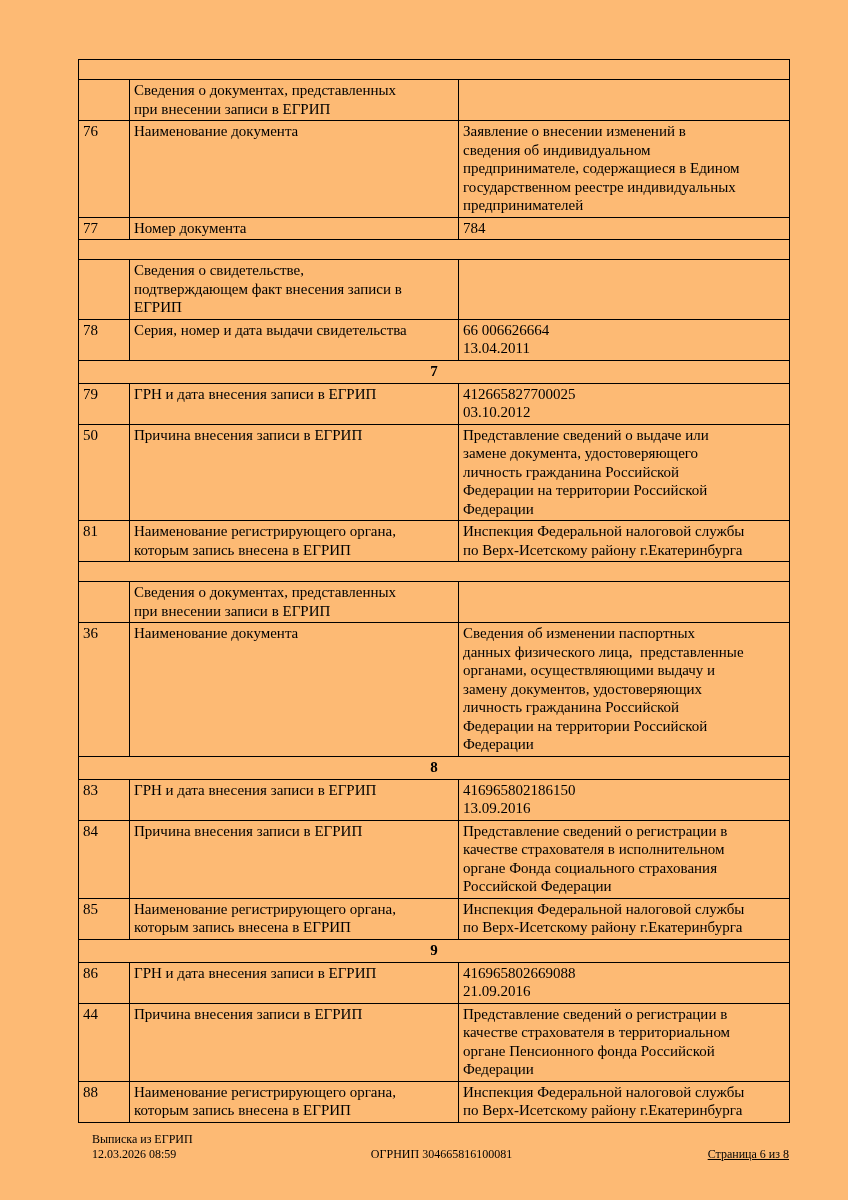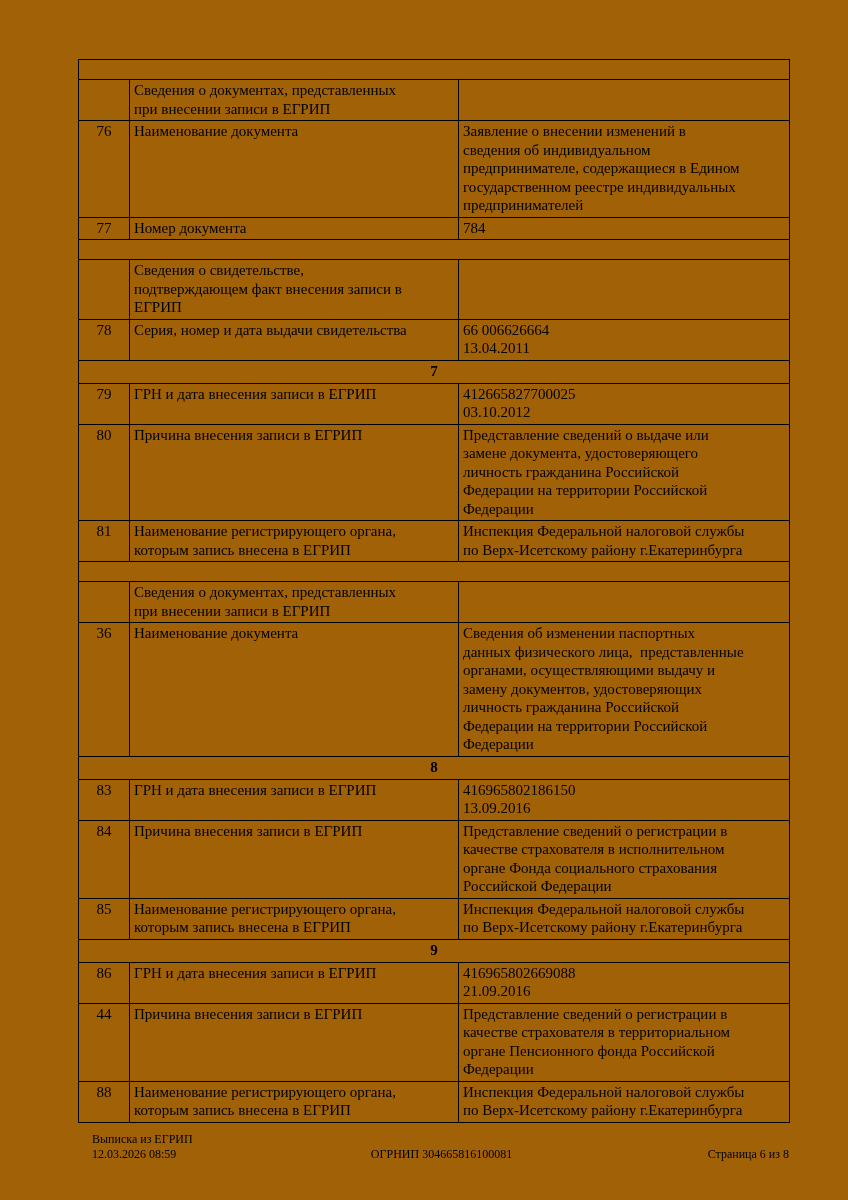--- a/index.html
+++ b/index.html
@@ -9,21 +9,21 @@
     background: #ffffff;
     width: 848px;
     height: 1200px;
     font-family: "Liberation Serif", serif;
     color: #000000;
   }
   .page {
     position: relative;
     width: 848px;
     height: 1200px;
-    background: #a16207;
+    background: #fdba74;
     overflow: hidden;
   }
   table.egrip {
     position: absolute;
     left: 78px;
     top: 59px;
     width: 711px;
     border-collapse: collapse;
     table-layout: fixed;
   }
@@ -31,21 +31,20 @@
     border: 1px solid #000000;
     font-size: 15px;
     line-height: 18.5px;
     vertical-align: top;
     padding: 1px 4px 2px 4px;
     white-space: pre-wrap;
     word-wrap: break-word;
     overflow: hidden;
   }
   td.num-cell {
-    text-align: center;
     padding-left: 2px;
     padding-right: 2px;
   }
   tr.spacer-row td {
     height: 19px;
     padding: 0;
   }
   td.section-cell {
     text-align: center;
     font-weight: bold;
@@ -55,21 +54,21 @@
     position: absolute;
     left: 78px;
     top: 1132px;
     width: 711px;
     height: 32px;
     font-size: 12px;
     line-height: 15px;
   }
   .footer-left  { position: absolute; left: 14px; top: 0; }
   .footer-center{ position: absolute; left: 16px; right: 0; bottom: 2px; text-align: center; }
-  .footer-right { position: absolute; right: 0; bottom: 2px; text-align: right; }
+  .footer-right { position: absolute; right: 0; bottom: 2px; text-align: right; text-decoration: underline; }
 </style>
 </head>
 <body>
 
 <div class="page">
 
   <table class="egrip">
     <colgroup>
       <col style="width:51px">
       <col style="width:329px">
@@ -118,21 +117,21 @@
         <tr class="section-row">
           <td class="section-cell" colspan="3">7</td>
         </tr>
         <tr class="data-row">
           <td class="num-cell">79</td>
           <td class="label-cell">ГРН и дата внесения записи в ЕГРИП</td>
           <td class="value-cell">412665827700025
 03.10.2012</td>
         </tr>
         <tr class="data-row">
-          <td class="num-cell">80</td>
+          <td class="num-cell">50</td>
           <td class="label-cell">Причина внесения записи в ЕГРИП</td>
           <td class="value-cell">Представление сведений о выдаче или
 замене документа, удостоверяющего
 личность гражданина Российской
 Федерации на территории Российской
 Федерации</td>
         </tr>
         <tr class="data-row">
           <td class="num-cell">81</td>
           <td class="label-cell">Наименование регистрирующего органа,

